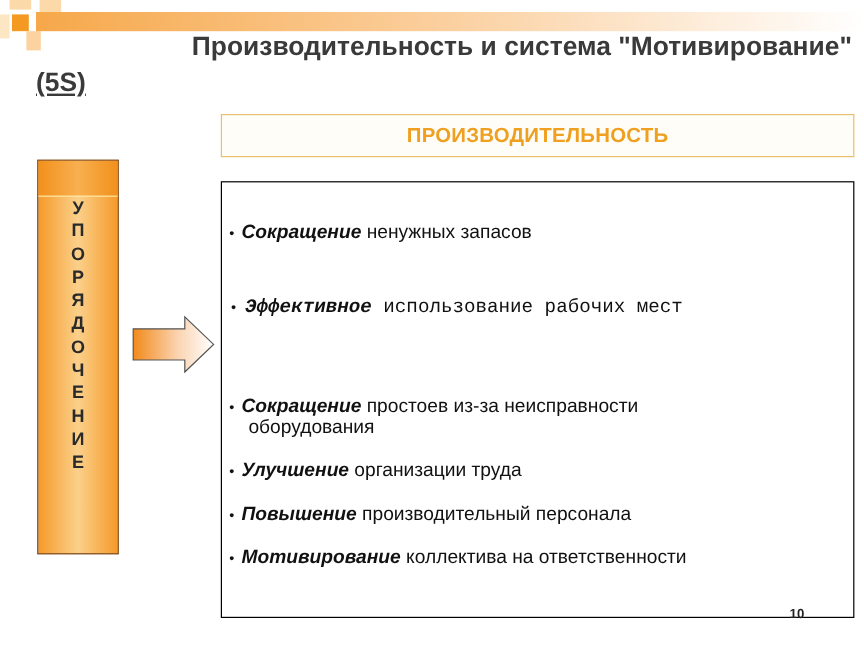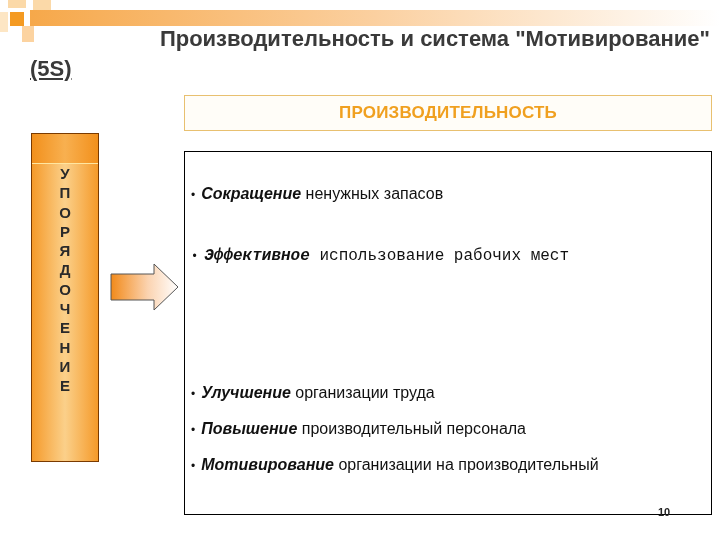--- a/index.html
+++ b/index.html
@@ -79,24 +79,28 @@
   <path d="M1 11 L44 11 L44 1 L68 24 L44 47 L44 37 L1 37 Z" fill="url(#ag)" stroke="#555" stroke-width="1"></path>
 </svg>
 
 <div class="content-box">
   <div class="item" style="top:33px;">
     <span class="bul">•</span><span class="kw">Сокращение</span><span> ненужных запасов</span>
   </div>
   <div class="item" style="top:96px;font-family:Liberation Mono, monospace;">
     <span class="bul">•</span><span class="kw">Эффективное</span><span> использование рабочих мест</span>
   </div>
+  <div class="item" style="top:178px;">
+    <span class="bul">•</span><span class="kw">Сокращение</span><span> простоев из-за неисправности</span>
+    <span class="cont">оборудования</span>
+  </div>
   <div class="item" style="top:232px;">
     <span class="bul">•</span><span class="kw">Улучшение</span><span> организации труда</span>
   </div>
   <div class="item" style="top:268px;">
     <span class="bul">•</span><span class="kw">Повышение</span><span> производительный персонала</span>
   </div>
   <div class="item" style="top:304px;">
-    <span class="bul">•</span><span class="kw">Мотивирование</span><span> организации на  производительный</span>
+    <span class="bul">•</span><span class="kw">Мотивирование</span><span> коллектива на  ответственности</span>
   </div>
 </div>
 
 <div class="page-num">10</div>
 
 </body></html>

